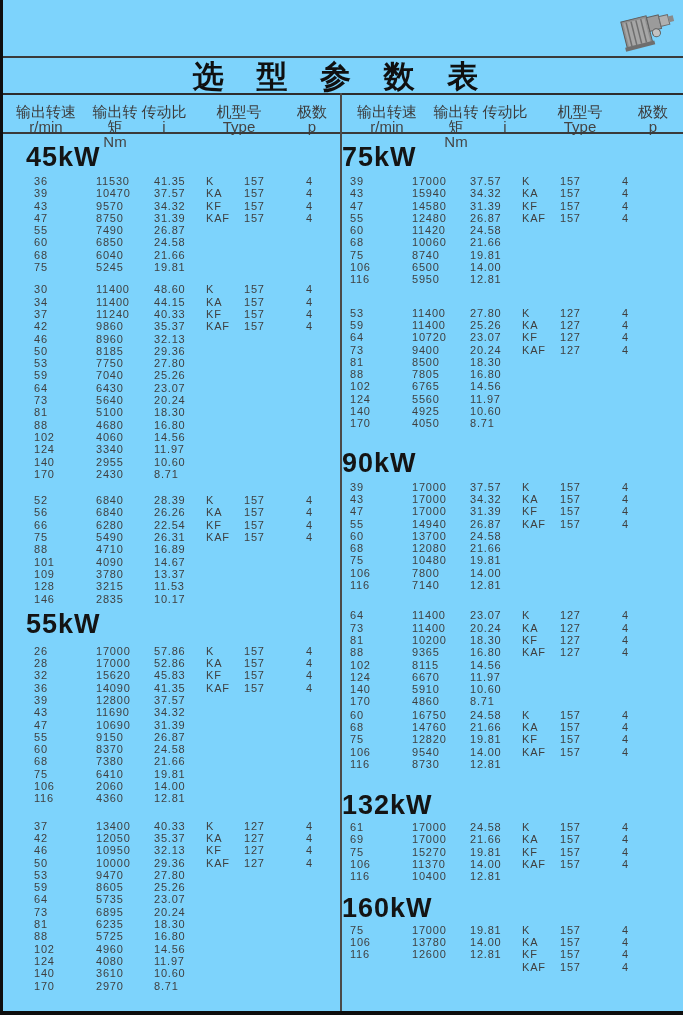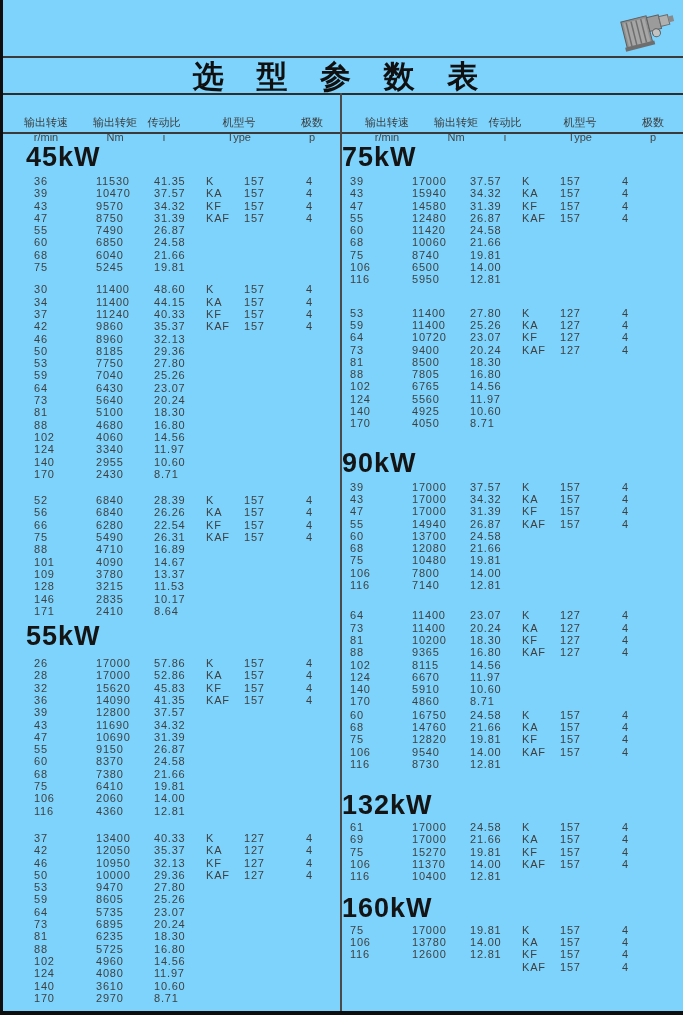--- a/index.html
+++ b/index.html
@@ -10,21 +10,21 @@
   .rule{position:absolute;left:0;right:0;background:#3a3a3a;}
   .rule-top{top:56px;height:2px;}
   .rule-under-title{top:93px;height:2px;background:#2d2d2d;}
   .rule-under-header{top:132px;height:2px;}
   .divider{position:absolute;left:340px;top:93px;height:922px;width:2px;background:#4a4a4a;}
   .page-title{position:absolute;top:56px;left:0;right:0;text-align:center;
               font-size:31px;font-weight:bold;color:#101010;letter-spacing:12px;}
   .photo{position:absolute;top:2px;right:3px;width:66px;height:54px;}
   .header-band{position:absolute;top:96px;left:0;width:683px;height:36px;display:flex;}
   .header-half{width:341px;display:grid;grid-template-columns:92px 46px 52px 98px 48px;}
-  .header-cell{text-align:center;font-size:11px;line-height:15px;color:#3c3c3c;padding-top:19px;}
+  .header-cell{text-align:center;font-size:15px;line-height:15px;color:#3c3c3c;padding-top:8px;}
   .header-cell .hc-unit{display:block;color:#444;}
   .body{position:absolute;top:134px;left:0;width:632px;height:881px;display:flex;overflow:hidden;}
   .col{width:341px;overflow:hidden;}
   .power-heading{font-size:27px;font-weight:800;color:#141414;margin:8px 0 0 26px;
                  line-height:30px;letter-spacing:1px;}
   .row-block{margin:0;}
   .data-row{display:grid;grid-template-columns:62px 58px 52px 38px 62px 30px;
             padding-left:34px;height:12.3px;line-height:12.4px;font-size:11px;
             color:#3f3f3f;letter-spacing:0.8px;}
   .cell{white-space:nowrap;overflow:visible;}
@@ -363,28 +363,20 @@
               <span class="cell cell-poles" data-name="cell-poles"></span>
             </div>
             <div class="data-row" data-name="table-row">
               <span class="cell cell-speed" data-name="cell-speed">146</span>
               <span class="cell cell-torque" data-name="cell-torque">2835</span>
               <span class="cell cell-ratio" data-name="cell-ratio">10.17</span>
               <span class="cell cell-type-name" data-name="cell-type-name"></span>
               <span class="cell cell-type-size" data-name="cell-type-size"></span>
               <span class="cell cell-poles" data-name="cell-poles"></span>
             </div>
-            <div class="data-row" data-name="table-row">
-              <span class="cell cell-speed" data-name="cell-speed">171</span>
-              <span class="cell cell-torque" data-name="cell-torque">2410</span>
-              <span class="cell cell-ratio" data-name="cell-ratio">8.64</span>
-              <span class="cell cell-type-name" data-name="cell-type-name"></span>
-              <span class="cell cell-type-size" data-name="cell-type-size"></span>
-              <span class="cell cell-poles" data-name="cell-poles"></span>
-            </div>
           </div>
         </div>
         <div class="power-section" data-name="section-55kW">
           <h2 class="power-heading" data-name="power-heading">55kW</h2>
           <div class="row-block" data-name="row-block">
             <div class="data-row" data-name="table-row">
               <span class="cell cell-speed" data-name="cell-speed">26</span>
               <span class="cell cell-torque" data-name="cell-torque">17000</span>
               <span class="cell cell-ratio" data-name="cell-ratio">57.86</span>
               <span class="cell cell-type-name" data-name="cell-type-name">K</span>

